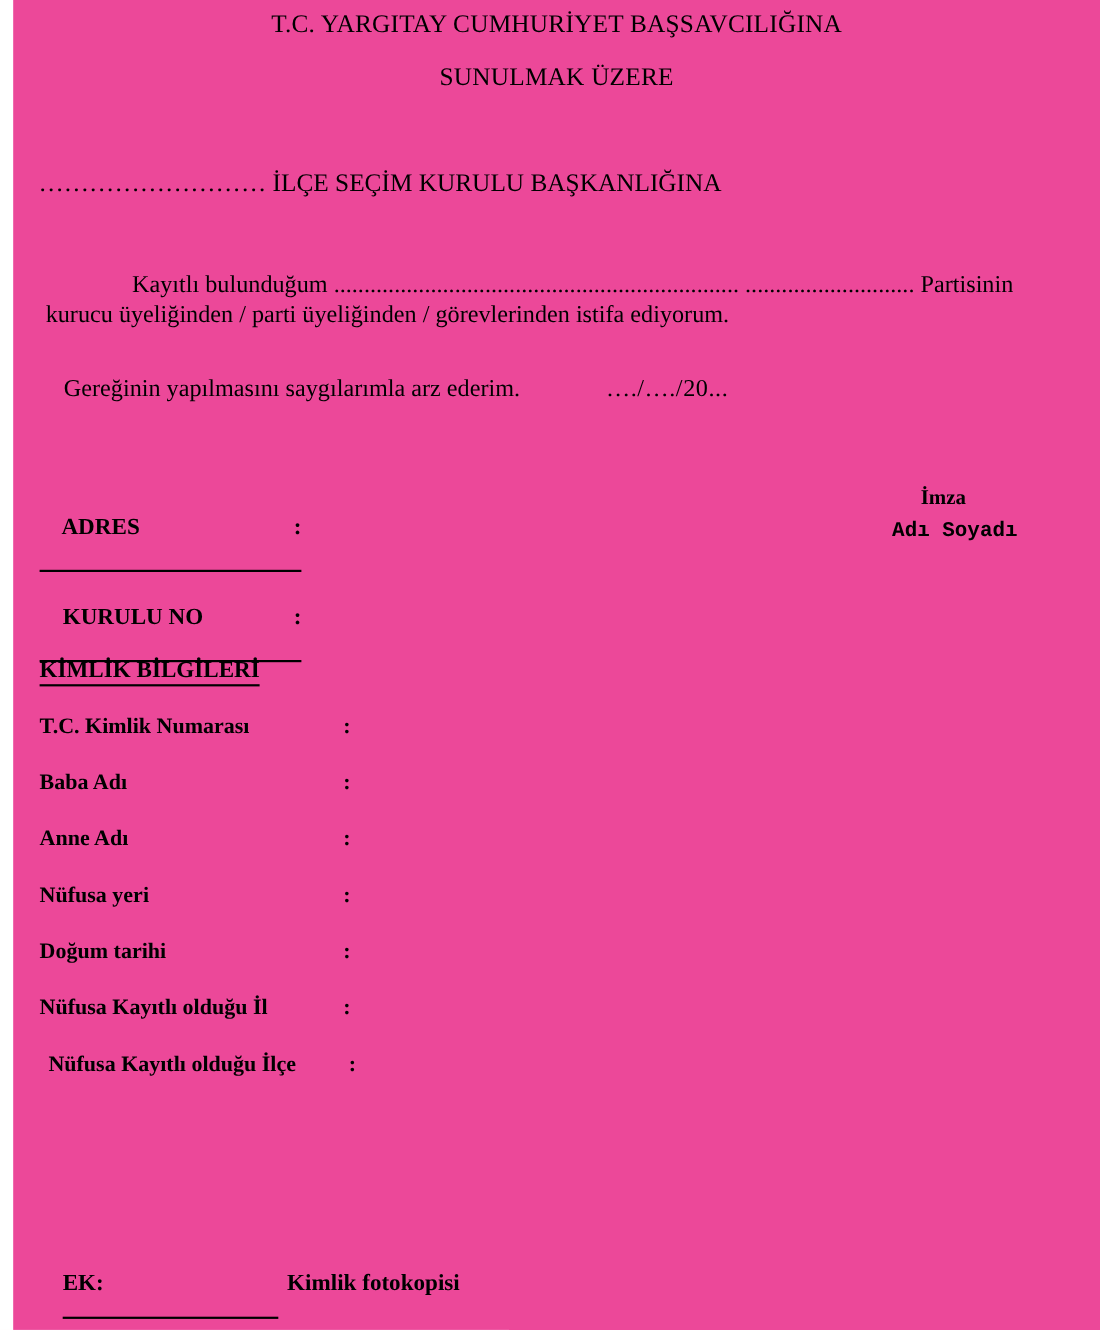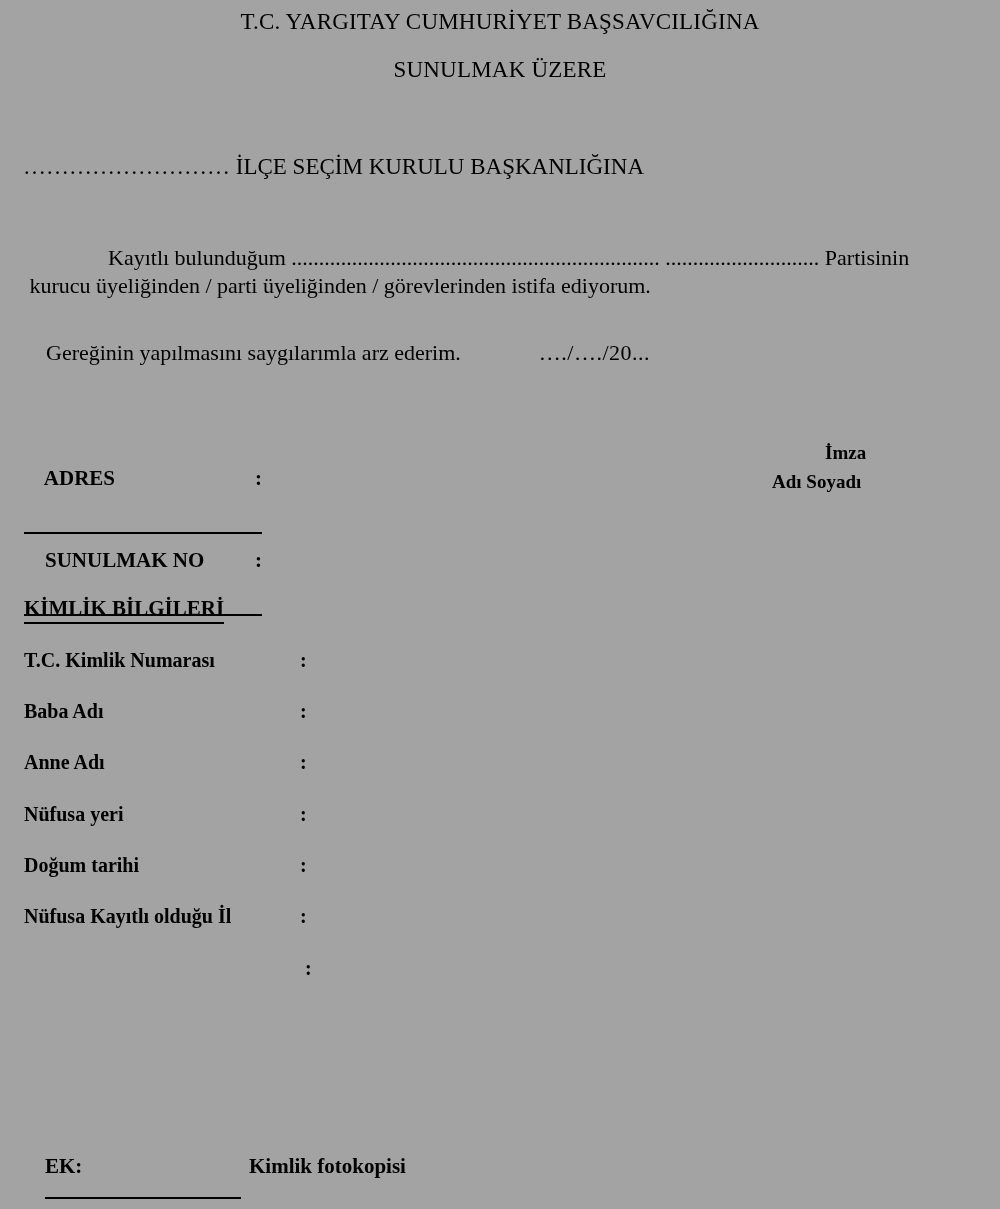--- a/index.html
+++ b/index.html
@@ -13,21 +13,22 @@
     height: 1209px;
     position: relative;
     font-family: "Liberation Serif", "DejaVu Serif", serif;
     color: #000000;
     overflow: hidden;
   }
 
   .page {
     position: absolute;
     inset: 0;
-    background: #a3a3a3;
+    background: #ec4899;
+    margin-left: 12px;
   }
 
   
   .abs {
     position: absolute;
     white-space: pre;
     line-height: 1;
   }
 
   
@@ -76,21 +77,21 @@
     letter-spacing: 0px;
   }
 
   
   .caption-box {
     position: absolute;
     font-family: "Liberation Serif", "DejaVu Serif", serif;
     font-weight: 700;
     font-size: 21px;
     border-bottom: 2.2px solid #000;
-    padding-bottom: 16px;
+    padding-bottom: 2px;
     box-sizing: border-box;
     white-space: pre;
   }
   #caption-adres   { top: 441px; left: 24px; width: 238px; }
   #caption-telefon { top: 523px; left: 24px; width: 238px; }
   .caption-box .cap-colon {
     float: right;
   }
 
   #caption-kimlik {
@@ -106,21 +107,21 @@
   }
 
   
   .sig {
     position: absolute;
     font-weight: 700;
     font-size: 19px;
     white-space: pre;
   }
   #sig-imza  { top: 442px; left: 825px; }
-  #sig-name  { top: 471px; left: 772px; }
+  #sig-name  { top: 471px; left: 799px; font-family: Liberation Mono, monospace; }
 
   
   .id-row {
     position: absolute;
     left: 24px;
     width: 420px;
     height: 26px;
     font-weight: 700;
     font-size: 20px;
     white-space: pre;
@@ -181,21 +182,21 @@
 
   <div class="body-line" id="body-line-3">
     <span>Gereğinin yapılmasını saygılarımla arz ederim.</span><span class="date-placeholder">…./…./20...</span>
   </div>
 
   <div class="caption-box" id="caption-adres">
     <span>ADRES</span><span class="cap-colon">:</span>
   </div>
 
   <div class="caption-box" id="caption-telefon">
-    <span>SUNULMAK NO</span><span class="cap-colon">:</span>
+    <span>KURULU NO</span><span class="cap-colon">:</span>
   </div>
 
   <div class="sig" id="sig-imza">İmza</div>
   <div class="sig" id="sig-name">Adı Soyadı</div>
 
   <div id="caption-kimlik">KİMLİK BİLGİLERİ</div>
 
   <div class="id-row" style="top:649px">
     <span class="id-label">T.C. Kimlik Numarası</span>
     <span class="id-colon">:</span>
@@ -220,20 +221,21 @@
     <span class="id-label">Doğum tarihi</span>
     <span class="id-colon">:</span>
   </div>
 
   <div class="id-row" style="top:905px">
     <span class="id-label">Nüfusa Kayıtlı olduğu İl</span>
     <span class="id-colon">:</span>
   </div>
 
   <div class="id-row indented" style="top:957px">
+    <span class="id-label">Nüfusa Kayıtlı olduğu İlçe</span>
     <span class="id-colon">:</span>
   </div>
 
   <div id="ek-wrap">
     <span id="ek-label">EK:</span><span id="ek-value">Kimlik fotokopisi</span>
   </div>
 
 </div>
 
 </body></html>

